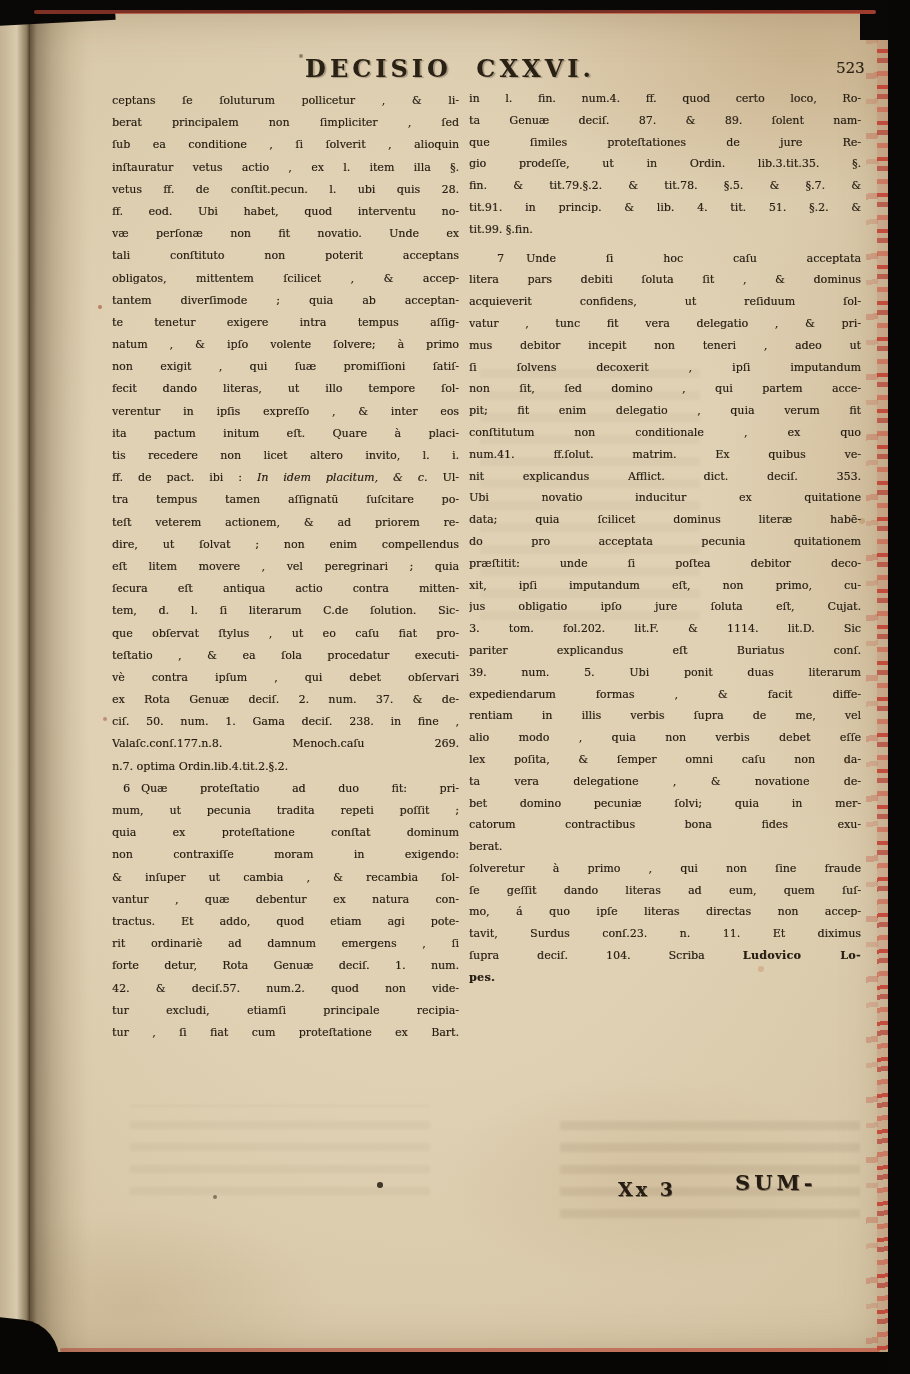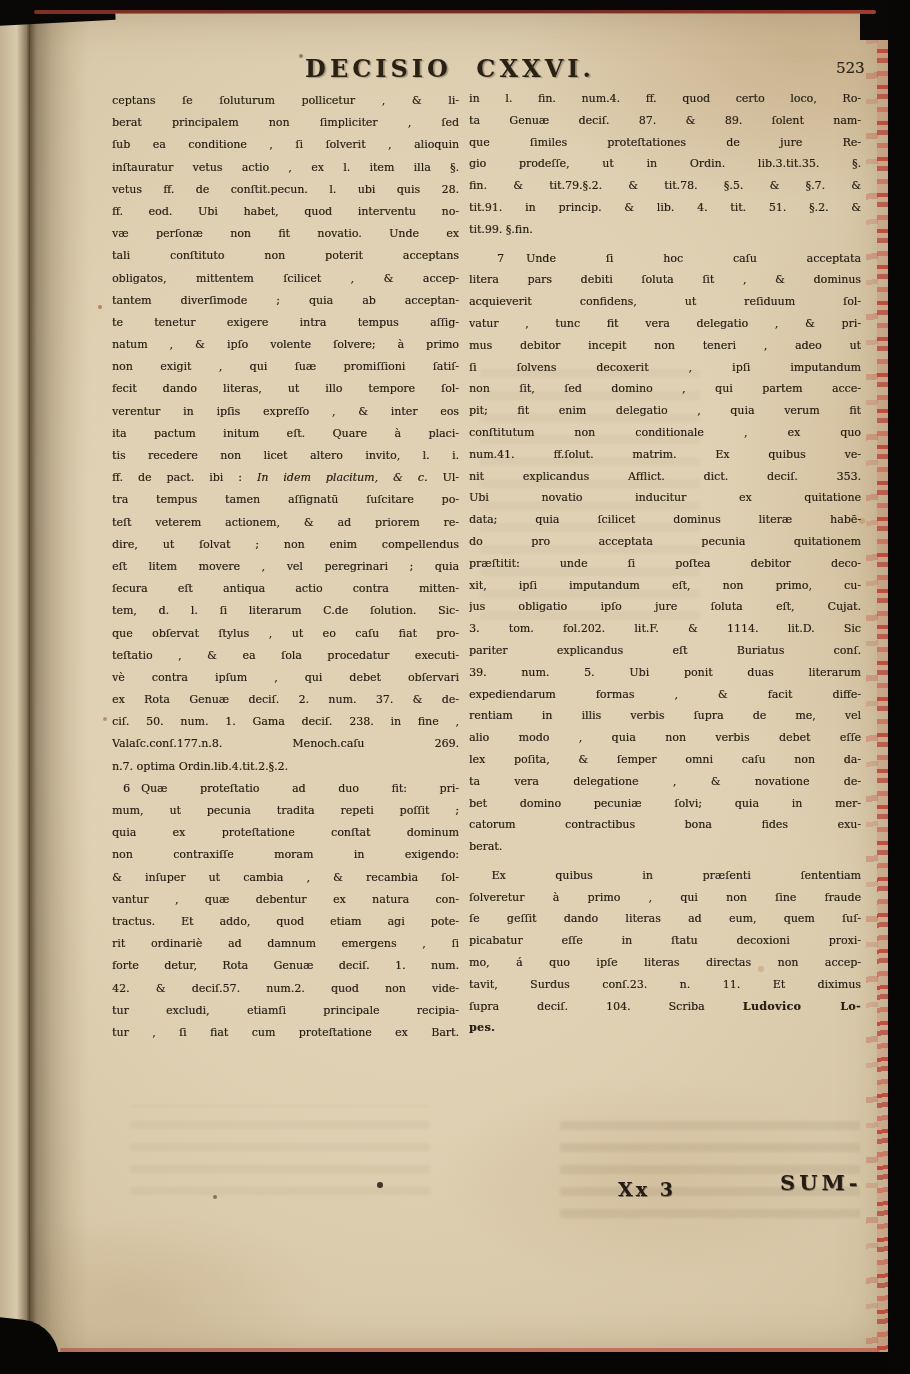--- a/index.html
+++ b/index.html
@@ -78,21 +78,21 @@
   .line { text-align:justify; text-align-last:justify; overflow:hidden; }
   .line.nj { text-align-last:left; }
   .line.gap { margin-top:7px;margin-left:17px; }
   .line .i { font-style:italic; }
   .line .b { font-weight:bold; letter-spacing:0.4px; }
 
   
   .sig { position:absolute; left:618px; top:1178px; font-size:19px; font-weight:bold;
          letter-spacing:3px; color:#241c12; text-shadow:0.6px 0.5px 0.6px rgba(40,30,18,0.5); }
   .catch { position:absolute; left:735px; top:1170px; font-size:21px; font-weight:bold;
-           letter-spacing:4px; color:#241c12; text-shadow:0.7px 0.5px 0.6px rgba(40,30,18,0.5);margin-left:45px; }
+           letter-spacing:4px; color:#241c12; text-shadow:0.7px 0.5px 0.6px rgba(40,30,18,0.5); }
 
   
   .ghost { position:absolute; opacity:0.30; filter:blur(1.6px); pointer-events:none; }
   .g1 { left:560px; top:1108px; width:300px; height:110px;
         background:repeating-linear-gradient(0deg, rgba(108,88,58,0.35) 0 9px, transparent 9px 22px); }
   .g2 { left:480px; top:360px; width:220px; height:260px; opacity:0.14;
         background:repeating-linear-gradient(0deg, rgba(100,82,54,0.35) 0 9px, transparent 9px 22px); }
   .g3 { left:130px; top:1105px; width:300px; height:90px; opacity:0.16;
         background:repeating-linear-gradient(0deg, rgba(100,82,54,0.35) 0 8px, transparent 8px 22px); }
   
@@ -208,24 +208,22 @@
       <div class="line">pariter explicandus eſt Buriatus conſ.</div>
       <div class="line">39. num. 5. Ubi ponit duas literarum</div>
       <div class="line">expediendarum formas , &amp; facit diffe-</div>
       <div class="line">rentiam in illis verbis ſupra de me, vel</div>
       <div class="line">alio modo , quia non verbis debet eſſe</div>
       <div class="line">lex poſita, &amp; ſemper omni caſu non da-</div>
       <div class="line">ta vera delegatione , &amp; novatione de-</div>
       <div class="line">bet domino pecuniæ ſolvi; quia in mer-</div>
       <div class="line">catorum contractibus bona fides exu-</div>
       <div class="line nj">berat.</div>
-      <div class="line gap"> Ex quibus in præſenti ſententiam</div>
       <div class="line">ſolveretur à primo , qui non ſine fraude</div>
       <div class="line">ſe geſſit dando literas ad eum, quem ſuſ-</div>
-      <div class="line">picabatur eſſe in ſtatu decoxioni proxi-</div>
       <div class="line">mo, á quo ipſe literas directas non accep-</div>
       <div class="line">tavit, Surdus conſ.23. n. 11. Et diximus</div>
       <div class="line"><span>ſupra deciſ. 104. Scriba </span><span class="b">Ludovico Lo-</span></div>
       <div class="line nj"><span class="b">pes.</span></div>
     </div>
 
   <div class="sig">Xx 3</div>
   <div class="catch">SUM-</div>
 </div>
 

